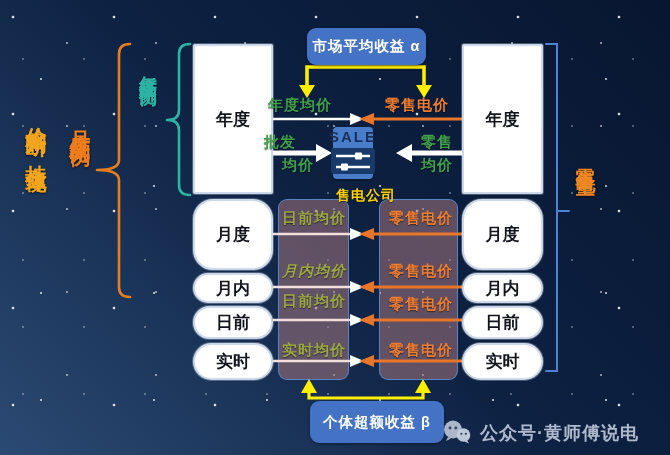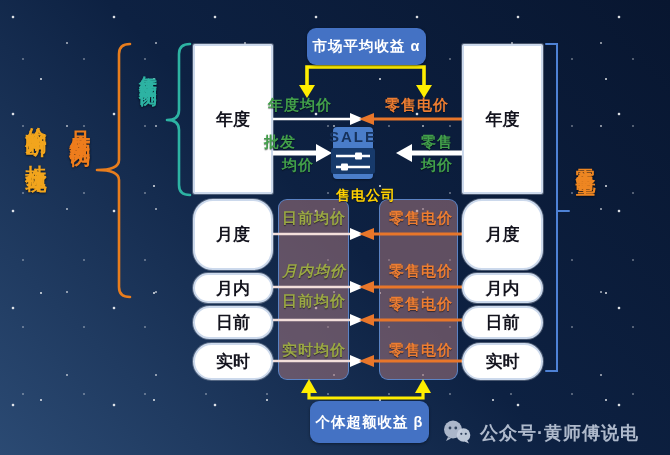--- a/index.html
+++ b/index.html
@@ -148,21 +148,21 @@
   <div class="abs pbox" style="left:193px;top:306px;width:80px;height:33px;">日前</div>
   <div class="abs pbox" style="left:193px;top:343px;width:80px;height:37px;">实时</div>
 
   <div class="abs pbox tall" style="left:462px;top:44px;width:81px;height:150px;">年度</div>
   <div class="abs pbox" style="left:462px;top:199px;width:81px;height:71px;">月度</div>
   <div class="abs pbox" style="left:462px;top:273px;width:81px;height:30px;">月内</div>
   <div class="abs pbox" style="left:462px;top:306px;width:81px;height:33px;">日前</div>
   <div class="abs pbox" style="left:462px;top:343px;width:81px;height:37px;">实时</div>
 
   <div class="abs bluebox" style="left:307px;top:28px;width:119px;height:37px;">市场平均收益 α</div>
-  <div class="abs bluebox" style="left:310px;top:401px;width:119px;height:42px;">个体超额收益 β</div>
+  <div class="abs bluebox" style="left:310px;top:401px;width:134px;height:42px;">个体超额收益 β</div>
 
   <div class="abs saleicon" style="left:333px;top:127px;width:40px;height:52px;">
     <div class="saleword">SALE</div>
     <svg width="48" height="28" viewBox="0 0 48 28">
       <rect x="2" y="1" width="44" height="26" rx="3" fill="#173a6b"></rect>
       <line x1="7" y1="9" x2="41" y2="9" stroke="#ffffff" stroke-width="2.4"></line>
       <rect x="26" y="5.5" width="7" height="7" rx="1" fill="#ffffff"></rect>
       <line x1="7" y1="20" x2="41" y2="20" stroke="#ffffff" stroke-width="2.4"></line>
       <rect x="12" y="16.5" width="7" height="7" rx="1" fill="#ffffff"></rect>
     </svg>

